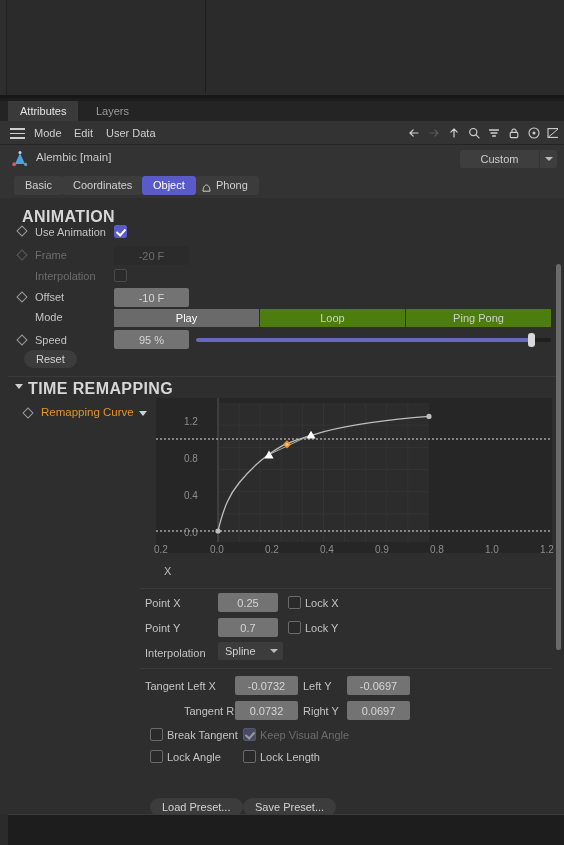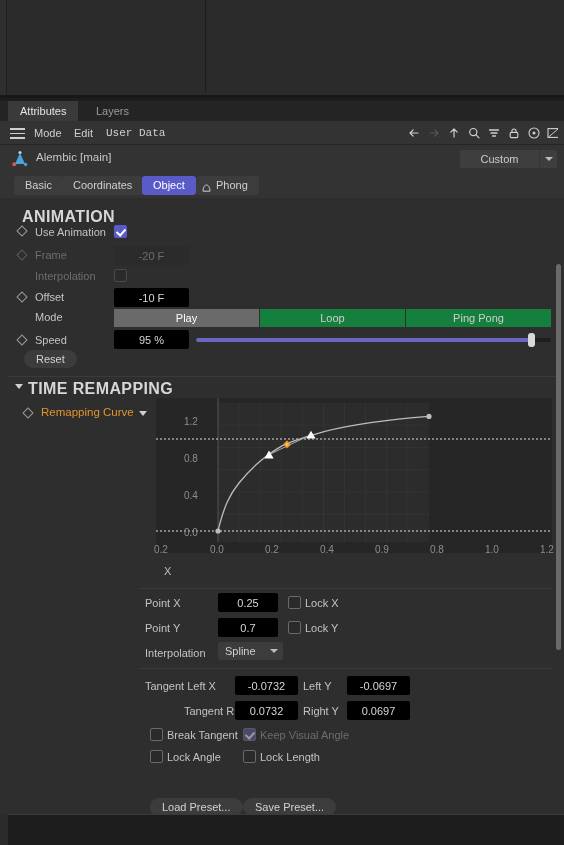--- a/index.html
+++ b/index.html
@@ -37,21 +37,21 @@
   .tab.t2 { left: 84px; color:#9a9a9a; }
 
   
   .menurow {
     position: absolute; left: 0; top: 121px; width: 564px; height: 24px;
     background: #333333; border-bottom: 1px solid #242424;
   }
   .hamb { position: absolute; left: 10px; top: 7px; width: 15px; height: 11px; cursor: default; }
   .hamb i { display:block; height:1.6px; background:#cfcfcf; margin-bottom:3px; }
   .menuitem { position: absolute; top: 0; height: 24px; line-height: 24px; font-size: 11px; color: #cfcfcf; cursor: default;}
-  .mi0 { left: 34px; } .mi1 { left: 74px; } .mi2 { left: 106px; font-family: Liberation Mono, monospace; }
+  .mi0 { left: 34px; } .mi1 { left: 74px; } .mi2 { left: 106px; }
 
   .ticons { position: absolute; right: 6px; top: 0; height: 24px; display: flex; align-items: center; gap: 6px; }
   .ticons svg { display:block; }
 
   
   .objhead { position: absolute; left: 0; top: 145px; width: 564px; height: 28px; background:#333333;}
   .objicon { position:absolute; left:10px; top:4px; width:20px; height:20px; }
   .objtitle { position: absolute; left: 36px; top: 6px; font-size: 11.5px; color: #c6c6c6; }
   .customsel {
     position: absolute; right: 7px; top: 5px; width: 97px; height: 18px;
@@ -78,37 +78,37 @@
   .sectlabel { position:absolute; font-size:16px; font-weight:bold; letter-spacing:.4px; color:#d7d7d7; }
 
   .diamond { position:absolute; width:8px; height:8px; border:1.2px solid #9a9a9a;
              transform: rotate(45deg); }
   .diamond.dim { border-color:#5a5a5a; }
 
   .plabel { position:absolute; font-size:11px; color:#c3c3c3; }
   .plabel.dim { color:#6d6d6d; }
 
   .field {
-    position:absolute; height:19px; background:#000000; border-radius:2px;
+    position:absolute; height:19px; background:#737373; border-radius:2px;
     display:flex; align-items:center; justify-content:center;
     font-size:11px; color:#d6d6d6; cursor:text;
   }
   .field.dim { background:#2b2b2b; color:#6d6d6d; }
 
   .chk { position:absolute; width:13px; height:13px; border:1px solid #6a6a6a; border-radius:2px; background:#2a2a2a; cursor:default;}
   .chk.on { background:#5a5ac8; border-color:#5a5ac8; }
   .chk.on:after{ content:""; position:absolute; left:3px; top:1px; width:4px; height:7px;
                  border:solid #ffffff; border-width:0 2px 2px 0; transform:rotate(42deg); }
   .chk.dimon { background:#4a4a68; border-color:#55556e; }
   .chk.dimon:after{ content:""; position:absolute; left:3px; top:1px; width:4px; height:7px;
                  border:solid #9a9a9a; border-width:0 2px 2px 0; transform:rotate(42deg); }
   .chk.dimoff { border-color:#4a4a4a; background:#2b2b2b; }
 
   .seg { position:absolute; height:18px; line-height:18px; text-align:center; font-size:11px;
-         background:#15803d; color:#cfcfcf; cursor:default; }
+         background:#4d7c0f; color:#cfcfcf; cursor:default; }
   .seg.on { background:#6a6a6a; color:#ffffff; }
 
   .slider-track { position:absolute; height:4px; background:#6868c0; border-radius:2px; }
   .slider-rest { position:absolute; height:4px; background:#1f1f1f; border-radius:2px; }
   .slider-knob { position:absolute; width:7px; height:14px; background:#d8d8d8; border-radius:3px; }
 
   .btn {
     position:absolute; height:18px; line-height:18px; padding:0 12px;
     background:#3c3c3c; border-radius:9px; font-size:11px; color:#d2d2d2; cursor:default;
     white-space:nowrap;

